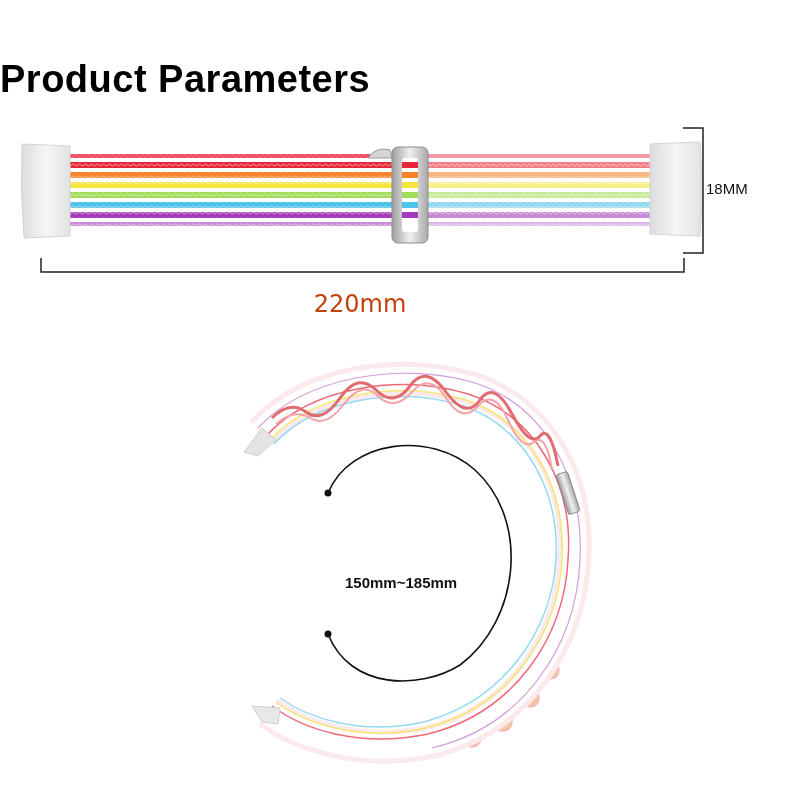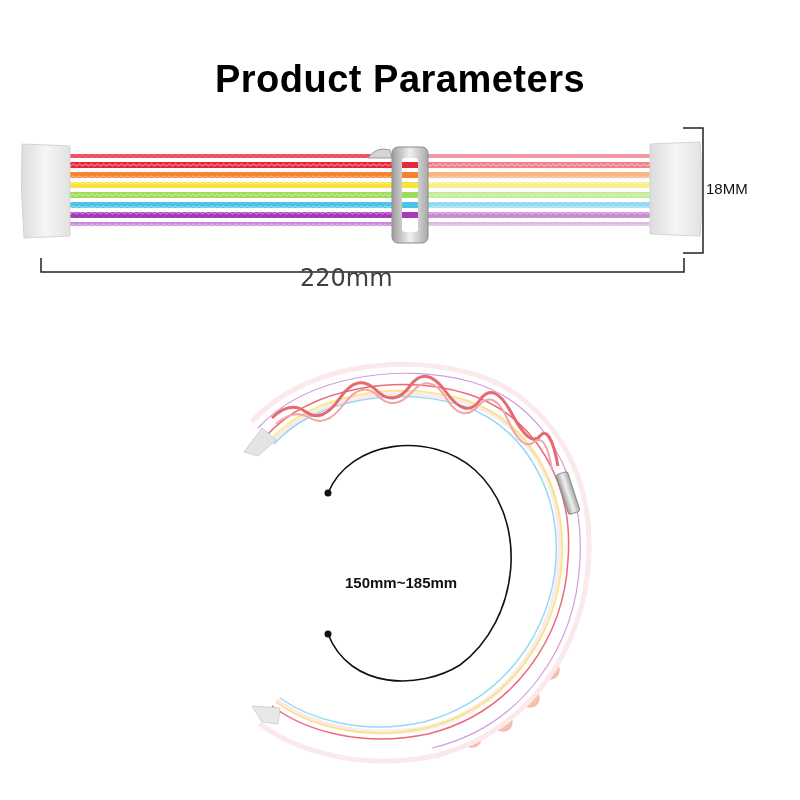--- a/index.html
+++ b/index.html
@@ -1,19 +1,19 @@
 <!DOCTYPE html>
 <html><head>
 <meta charset="utf-8">
 <style>
   html, body { margin: 0; padding: 0; background: #ffffff; }
   body { width: 800px; height: 800px; position: relative; overflow: hidden; font-family: "Liberation Sans", sans-serif; }
-  .title { position: absolute; left: 0; top: 58px; width: 800px; text-align: center; font-size: 38px; font-weight: bold; color: #000; letter-spacing: 0.5px; }
+  .title { position: absolute; left: 0; top: 58px; width: 800px; font-size: 38px; font-weight: bold; color: #000; letter-spacing: 0.5px; }
   .strap-svg { position: absolute; left: 0; top: 0; }
-  .dim-len { position: absolute; left: 300px; top: 264px; width: 120px; font-family: "DejaVu Sans", sans-serif; font-size: 24px; color: #404040; }
+  .dim-len { position: absolute; left: 300px; top: 290px; width: 120px; text-align: center; font-family: "DejaVu Sans", sans-serif; font-size: 24px; color: #c2410c; }
   .dim-width { position: absolute; left: 706px; top: 180px; font-size: 15px; font-weight: normal; color: #111; }
   .range-label { position: absolute; left: 345px; top: 574px; font-size: 15px; font-weight: bold; color: #111; text-align: right; }
 </style>
 </head>
 <body>
 
 <div class="title">Product Parameters</div>
 
 <svg class="strap-svg" width="800" height="800" viewBox="0 0 800 800">
   <defs>

